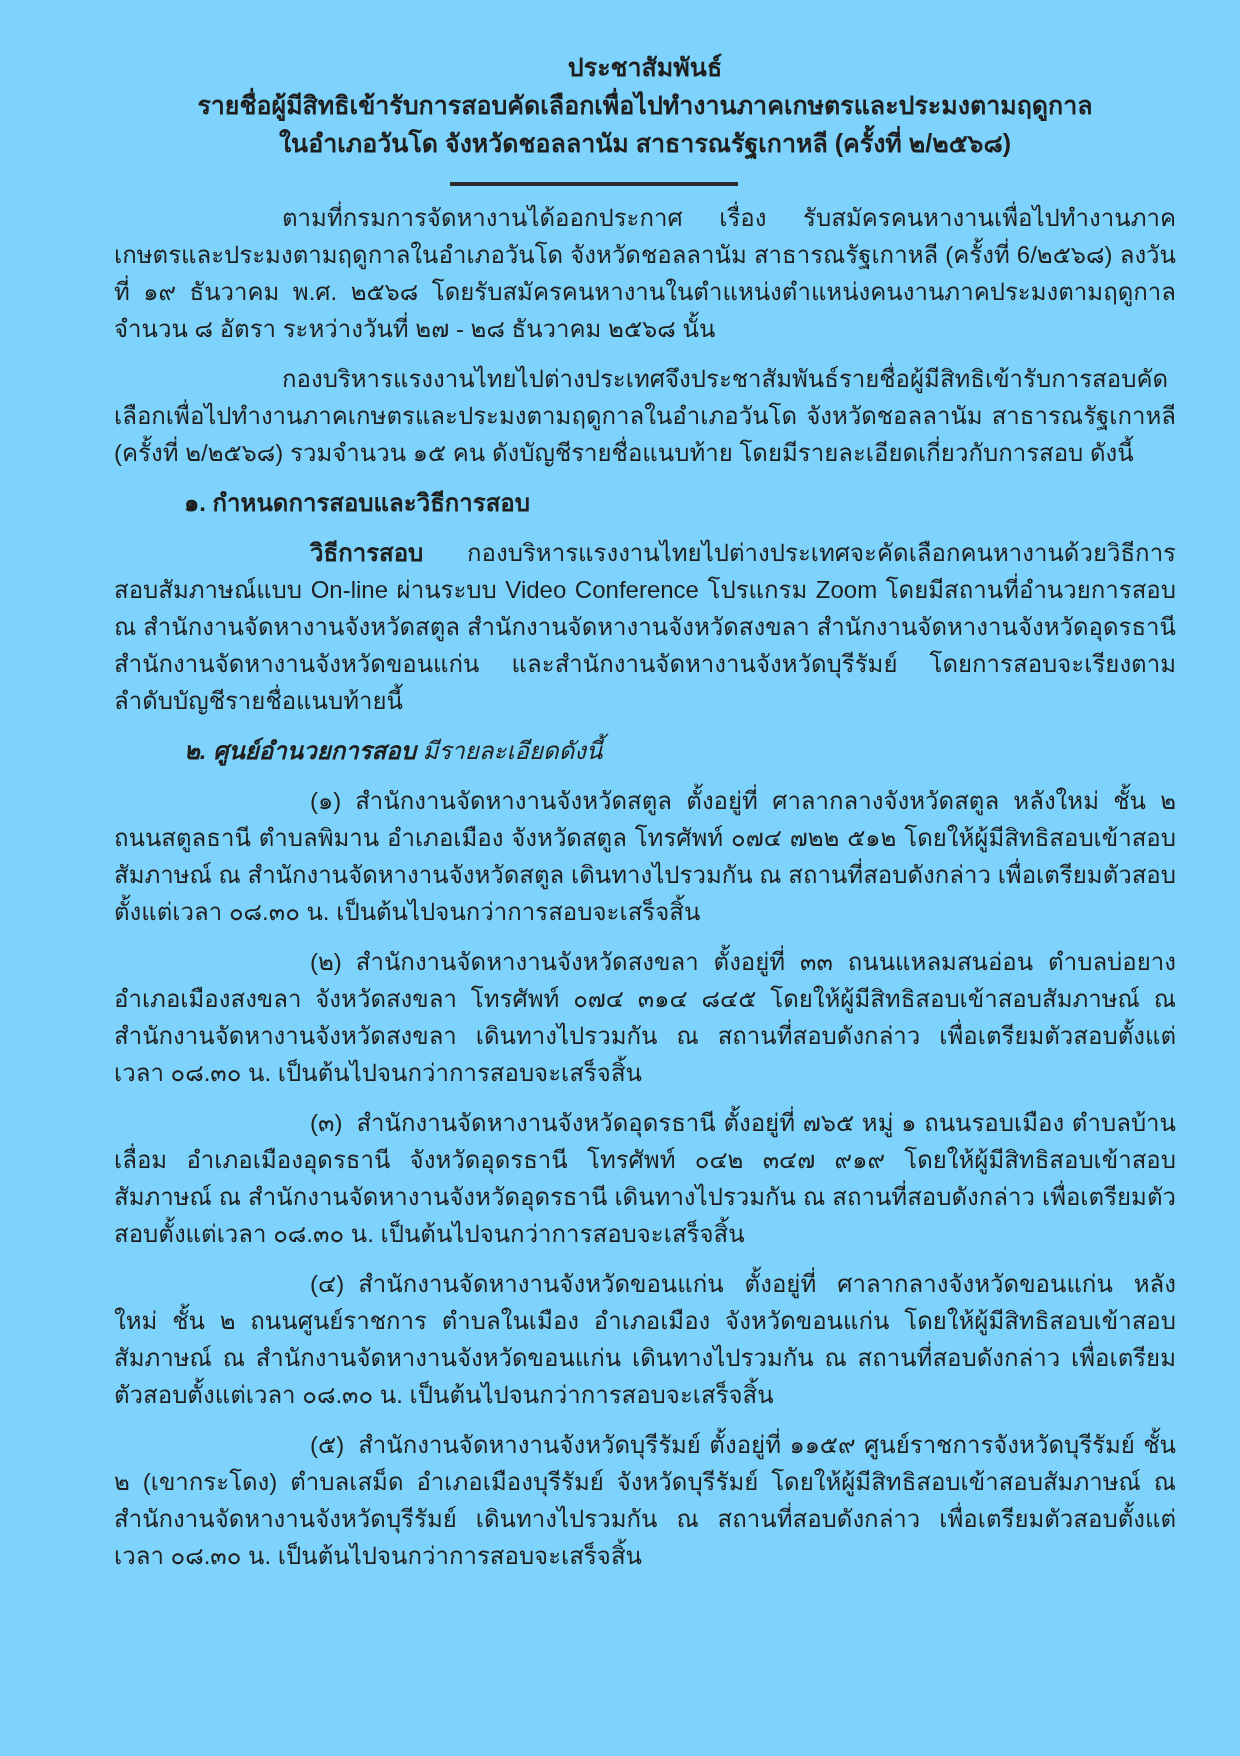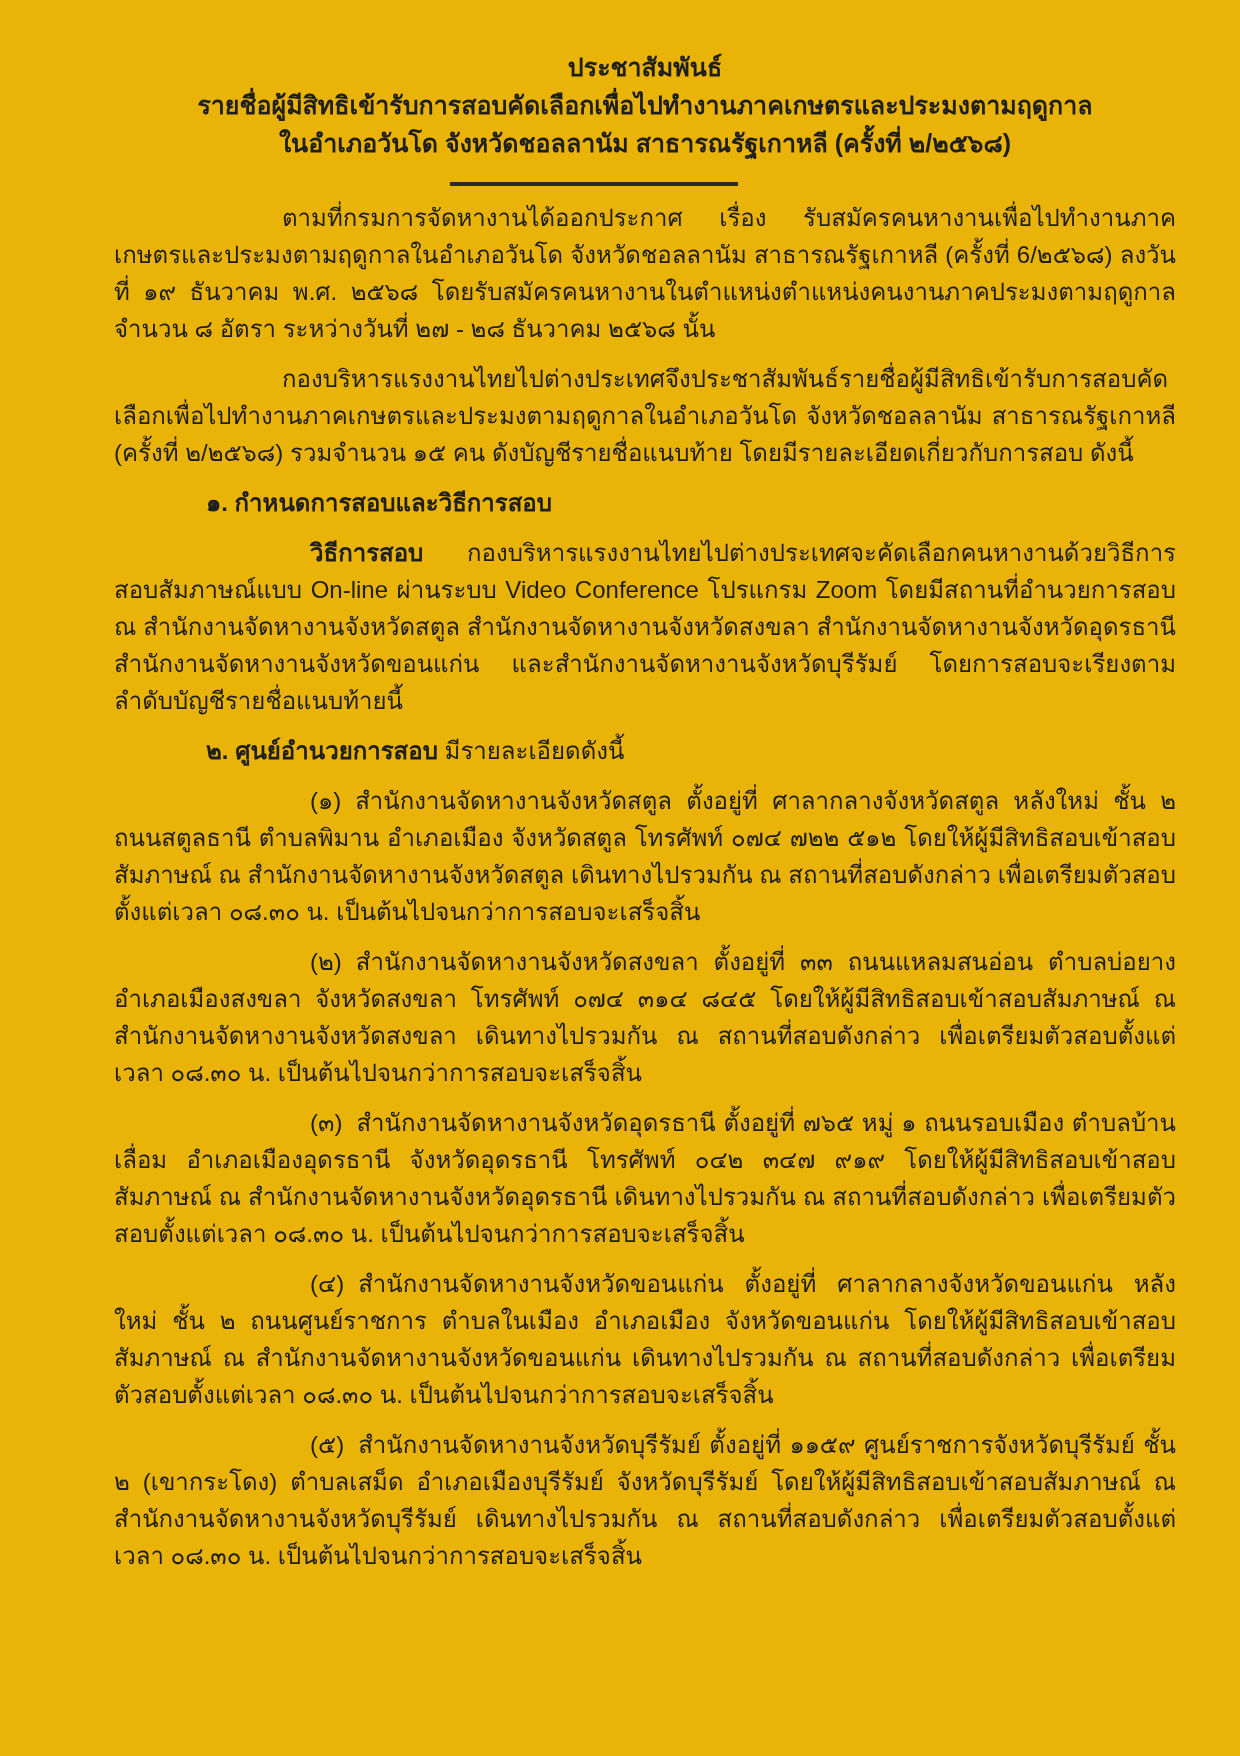--- a/index.html
+++ b/index.html
@@ -12,21 +12,21 @@
     height: 1756px;
     overflow: hidden;
     font-family: "Liberation Sans", sans-serif;
     color: #1f1f1f;
   }
   .page {
     box-sizing: border-box;
     width: 1240px;
     height: 1756px;
     padding: 48px 64px 0 114px;
-    background: #eab308;
+    background: #7dd3fc;
   }
   .title-block {
     text-align: center;
     font-weight: 700;
     font-size: 25px;
     line-height: 38px;
   }
   .divider {
     width: 288px;
     border: 0;
@@ -34,25 +34,26 @@
     margin: 20px 0 0 336px;
   }
   p.body-par {
     margin: 13px 0 0 0;
     font-size: 24px;
     line-height: 37px;
     text-align: justify;
   }
   p.no-justify {
     text-align: left;
+    font-style: italic;
   }
   .ind-1 { text-indent: 168px; }
   .ind-2 { text-indent: 196px; }
   .heading-1 {
-    margin: 13px 0 0 92px;
+    margin: 13px 0 0 70px;
     font-size: 24px;
     line-height: 37px;
     font-weight: 700;
     text-align: left;
   }
   .bold { font-weight: 700; }
   .item-label { padding-right: 14px; }
 </style>
 </head>
 <body>

